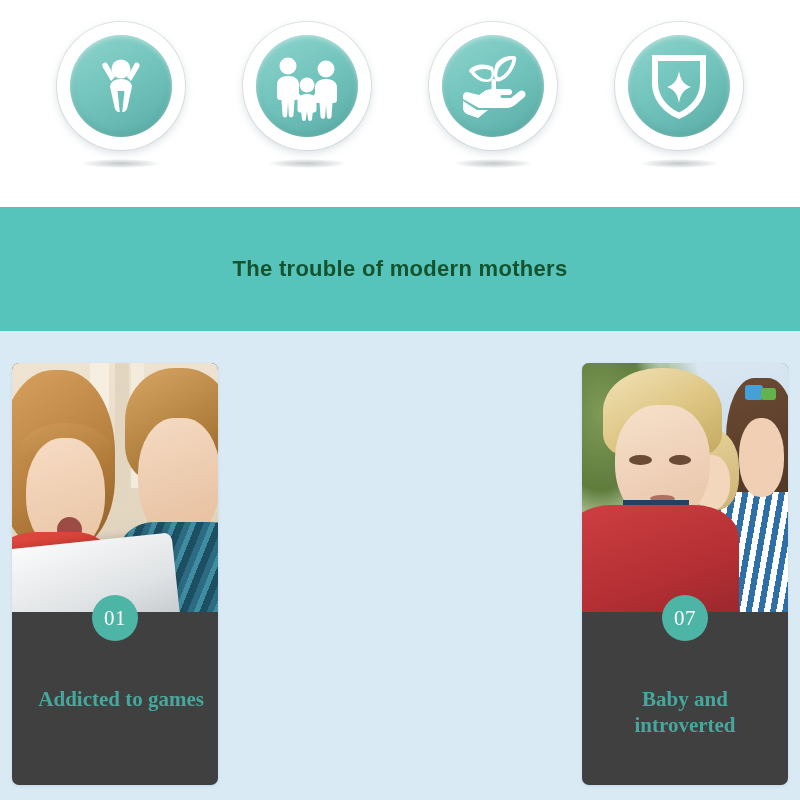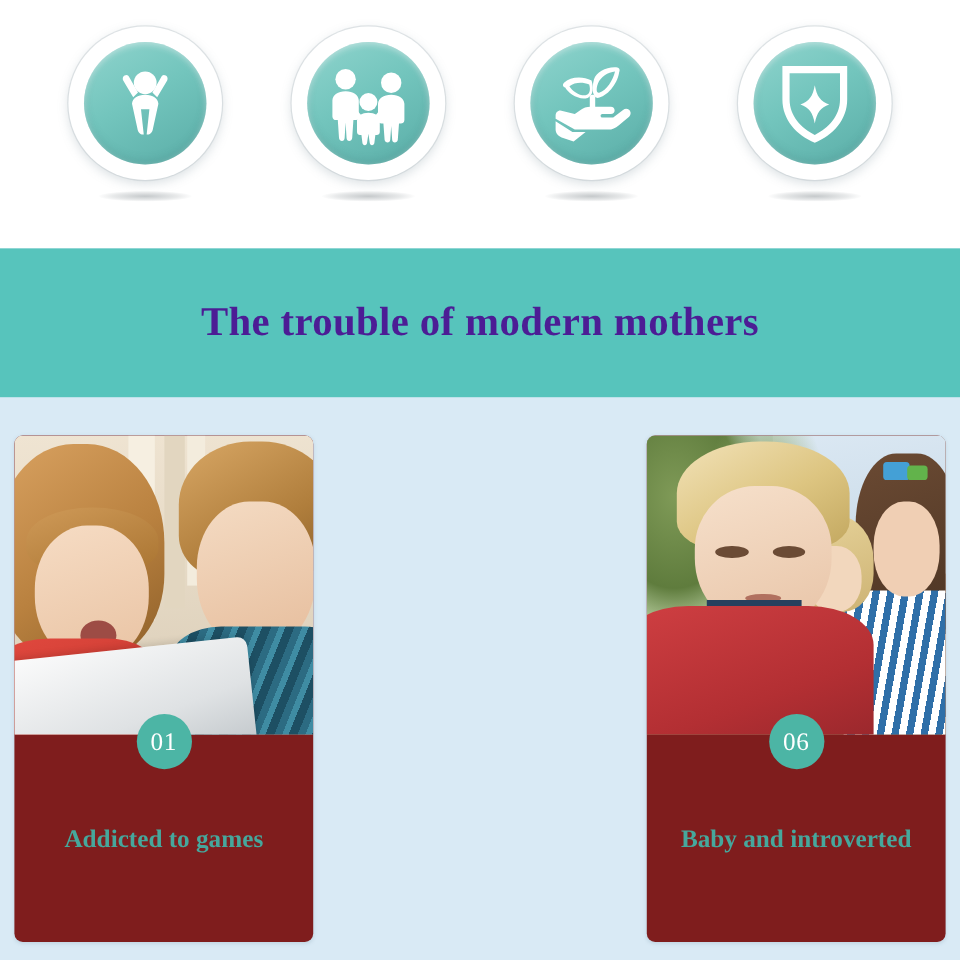--- a/index.html
+++ b/index.html
@@ -84,49 +84,50 @@
     position: absolute;
     left: 0; top: 207px;
     width: 800px;
     height: 124px;
     background: #57c4bc;
     display: flex;
     align-items: center;
     justify-content: center;
   }
   .banner-title {
-    color: #4c1d95;
-    font-family: Liberation Serif, serif;
-    font-size: 34px;
+    color: #14532d;
+    font-family: Liberation Sans, sans-serif;
+    font-size: 22px;
     font-weight: 700;
     letter-spacing: 0.3px;
     white-space: nowrap;
   }
 
   
   .cards {
     position: absolute;
     left: 0; top: 331px;
     width: 800px;
     height: 469px;
     display: flex;
     justify-content: space-between;
     padding: 32px 12px 15px 12px;
     box-sizing: border-box;
   }
   .card {
     position: relative;
-    width: 249px;
+    width: 206px;
     height: 422px;
-    background: #7f1d1d;
+    background: #404040;
     border-radius: 7px;
     overflow: hidden;
     box-shadow: 0 1px 3px rgba(120,150,170,0.22);
     display: flex;
     flex-direction: column;
+    align-items: flex-end;
   }
   .card-photo {
     position: relative;
     width: 100%;
     height: 249px;
     overflow: hidden;
     flex: none;
   }
   .card-body {
     position: relative;
@@ -332,21 +333,21 @@
         <div class="kid3"></div>
           <div class="kid3-face"></div>
         <div class="boy-hair"></div>
           <div class="boy-face"></div>
         <div class="eye-l"></div>
           <div class="eye-r"></div>
           <div class="mouth"></div>
         <div class="collar"></div>
           <div class="hoodie"></div>
       </div>
-      <div class="card-badge">06</div>
+      <div class="card-badge">07</div>
       <div class="card-body">
         <div class="card-label">Baby and introverted</div>
       </div>
     </div>
 
 
   </div>
 </div>
 
 </body></html>

